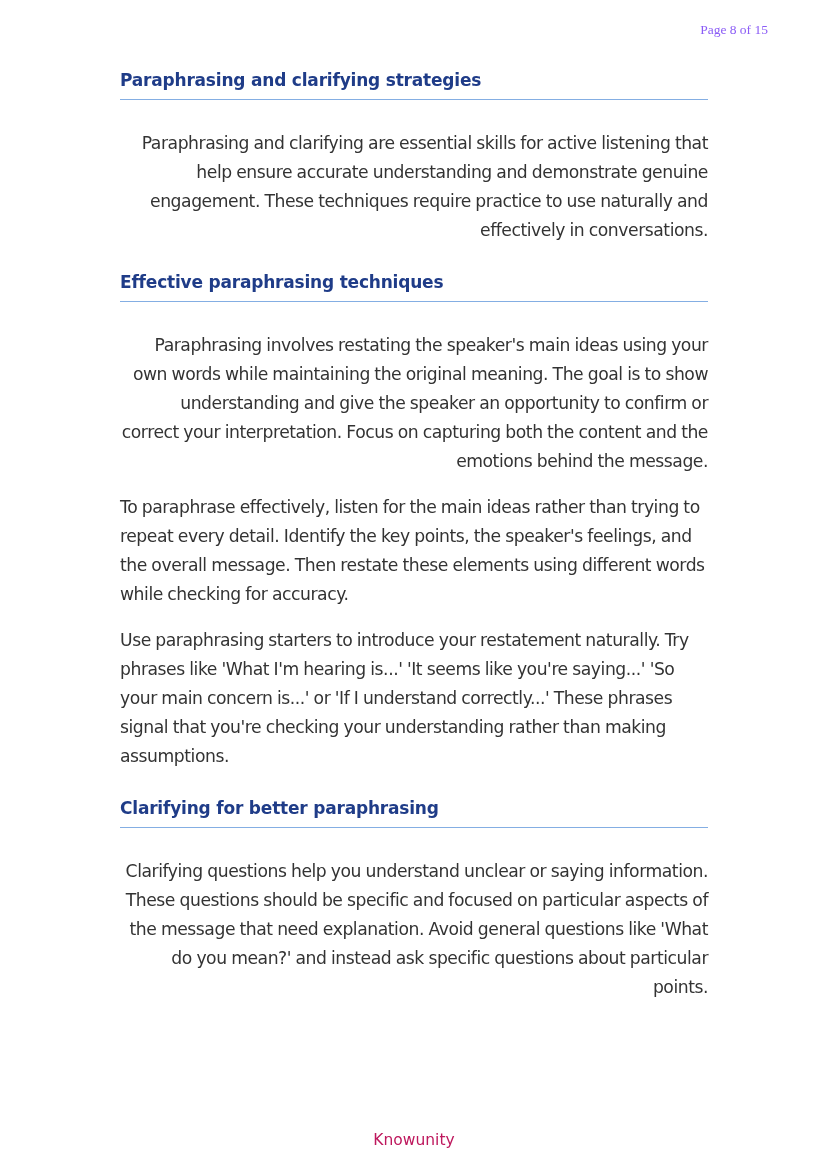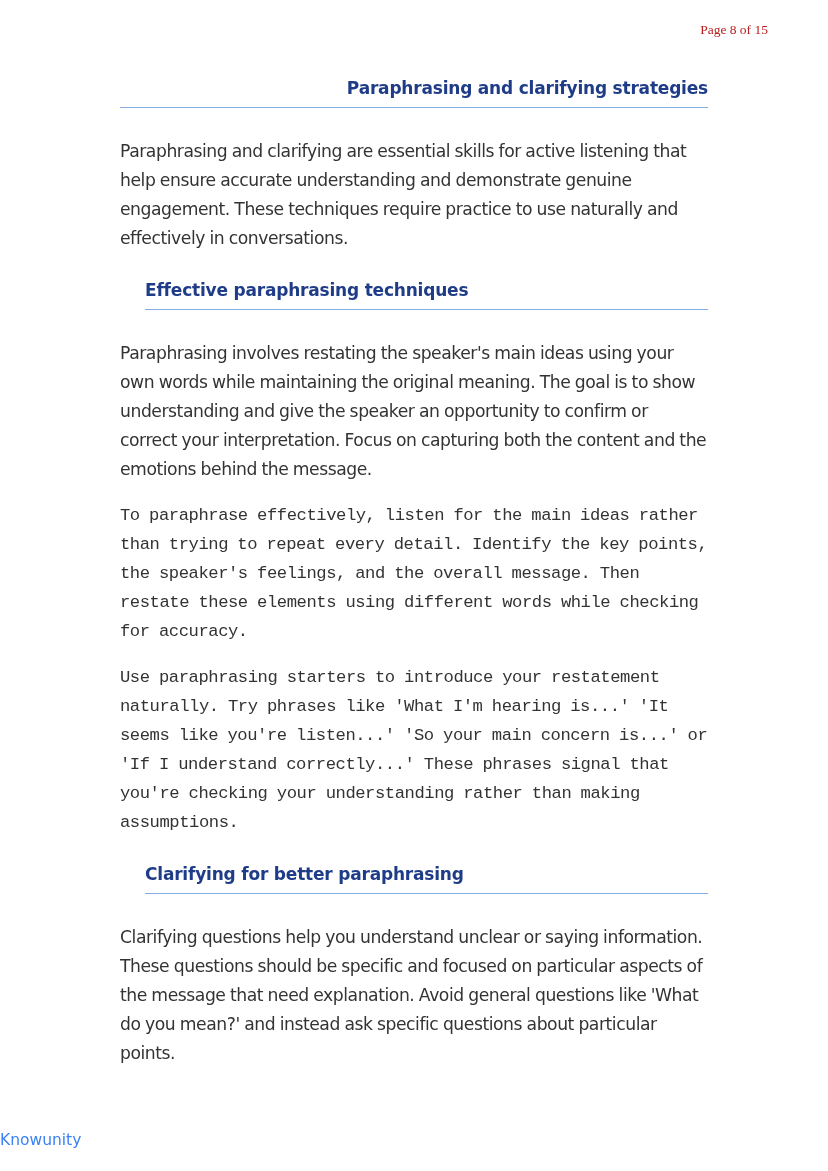--- a/index.html
+++ b/index.html
@@ -13,89 +13,88 @@
       position: relative;
       overflow: hidden;
       font-family: "DejaVu Sans", sans-serif;
     }
     .page-number {
       position: absolute;
       top: 22px;
       right: 60px;
       font-family: "Liberation Serif", serif;
       font-size: 13.5px;
-      color: #b91c1c;
+      color: #8b5cf6;
     }
     .content {
       position: absolute;
       left: 120px;
       top: 58px;
       width: 588px;
     }
     .section-heading {
       font-family: "DejaVu Sans", sans-serif;
       font-weight: bold;
       font-size: 17px;
       color: #1f3c88;
       margin: 0;
       padding-bottom: 9px;
       border-bottom: 1.5px solid #84aee3;
       letter-spacing: -0.2px;
     }
     .section-heading.first {
-      margin-top: 20px;
-      text-align: right;
+      margin-top: 12px;
     }
     .section-heading.next {
       margin-top: 27px;
-      margin-left: 25px;
     }
     .para {
       font-family: "DejaVu Sans", sans-serif;
       font-size: 17.2px;
       line-height: 29px;
       color: #333333;
       margin: 0;
       letter-spacing: -0.45px;
       word-spacing: -0.5px;
     }
     .para.after-heading {
       margin-top: 29px;
+      text-align: right;
     }
     .para.follow {
       margin-top: 17px;
-      font-family: Liberation Mono, monospace;
     }
     .footer {
       position: absolute;
       left: 0;
       width: 828px;
       top: 1131px;
+      text-align: center;
       font-family: "DejaVu Sans", sans-serif;
       font-size: 15.5px;
-      color: #3b82f6;
+      color: #be185d;
     }
   </style>
 </head>
 <body>
 
 <div class="page-number">Page 8 of 15</div>
 
 <div class="content">
 
   <section>
     <h2 class="section-heading first">Paraphrasing and clarifying strategies</h2>
     <p class="para after-heading">Paraphrasing and clarifying are essential skills for active listening that help ensure accurate understanding and demonstrate genuine engagement. These techniques require practice to use naturally and effectively in conversations.</p>
   </section>
 
   <section>
     <h2 class="section-heading next">Effective paraphrasing techniques</h2>
     <p class="para after-heading">Paraphrasing involves restating the speaker's main ideas using your own words while maintaining the original meaning. The goal is to show understanding and give the speaker an opportunity to confirm or correct your interpretation. Focus on capturing both the content and the emotions behind the message.</p>
     <p class="para follow">To paraphrase effectively, listen for the main ideas rather than trying to repeat every detail. Identify the key points, the speaker's feelings, and the overall message. Then restate these elements using different words while checking for accuracy.</p>
-    <p class="para follow">Use paraphrasing starters to introduce your restatement naturally. Try phrases like 'What I'm hearing is...' 'It seems like you're listen...' 'So your main concern is...' or 'If I understand correctly...' These phrases signal that you're checking your understanding rather than making assumptions.</p>
+    <p class="para follow">Use paraphrasing starters to introduce your restatement naturally. Try phrases like 'What I'm hearing is...' 'It seems like you're saying...' 'So your main concern is...' or 'If I understand correctly...' These phrases signal that you're checking your understanding rather than making assumptions.</p>
   </section>
 
   <section>
     <h2 class="section-heading next">Clarifying for better paraphrasing</h2>
     <p class="para after-heading">Clarifying questions help you understand unclear or saying information. These questions should be specific and focused on particular aspects of the message that need explanation. Avoid general questions like 'What do you mean?' and instead ask specific questions about particular points.</p>
   </section>
 
 </div>
 
 <div class="footer">Knowunity</div>

